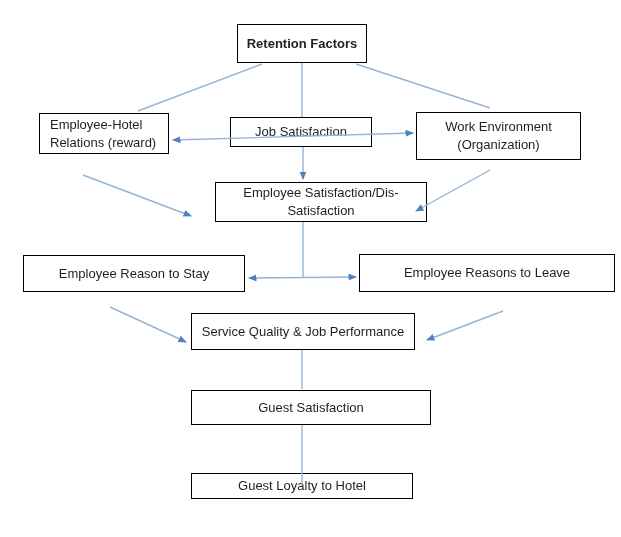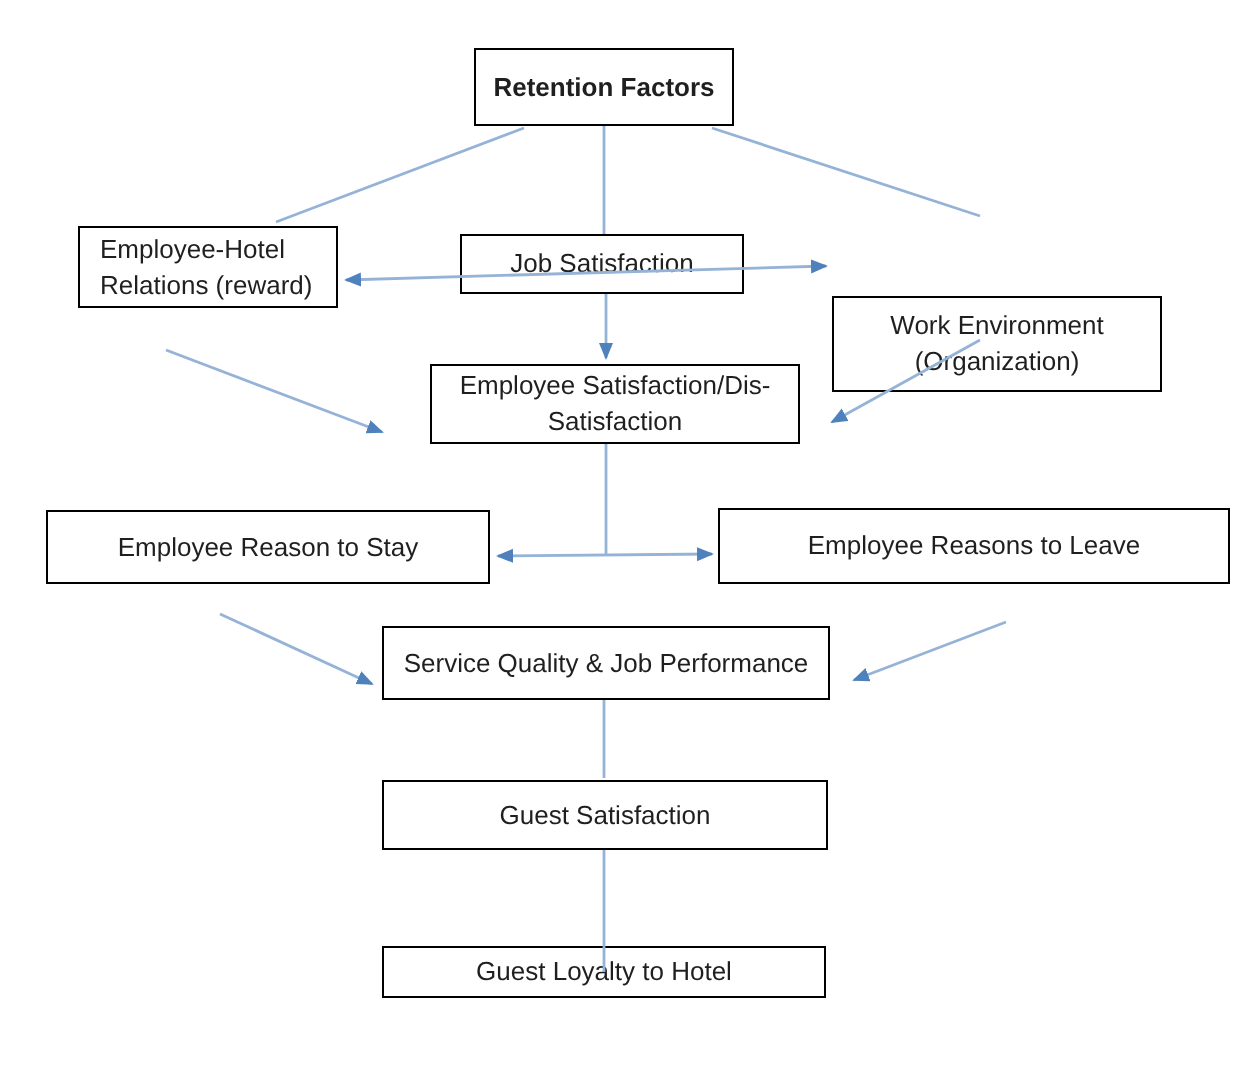--- a/index.html
+++ b/index.html
@@ -41,26 +41,26 @@
   .node.left-align {
     justify-content: flex-start;
     text-align: left;
     padding-left: 10px;
     padding-right: 2px;
   }
   
   #n-retention      { left: 237px; top: 24px;  width: 130px; height: 39px; }
   #n-emp-hotel      { left: 39px;  top: 113px; width: 130px; height: 41px; }
   #n-job-sat        { left: 230px; top: 117px; width: 142px; height: 30px; }
-  #n-work-env       { left: 416px; top: 112px; width: 165px; height: 48px; margin-top: 36px; }
-  #n-emp-sat        { left: 215px; top: 182px; width: 185px; height: 40px; }
+  #n-work-env       { left: 416px; top: 112px; width: 165px; height: 48px; }
+  #n-emp-sat        { left: 215px; top: 182px; width: 212px; height: 40px; }
   #n-stay           { left: 23px;  top: 255px; width: 222px; height: 37px; }
   #n-leave          { left: 359px; top: 254px; width: 256px; height: 38px; }
   #n-service        { left: 191px; top: 313px; width: 224px; height: 37px; }
-  #n-guest-sat      { left: 191px; top: 390px; width: 223px; height: 35px; }
+  #n-guest-sat      { left: 191px; top: 390px; width: 240px; height: 35px; }
   #n-guest-loyalty  { left: 191px; top: 473px; width: 222px; height: 26px; }
 
   svg.connectors {
     position: absolute;
     left: 0; top: 0;
     width: 621px; height: 537px;
     z-index: 2;
     pointer-events: none;
   }
   svg.connectors line {

